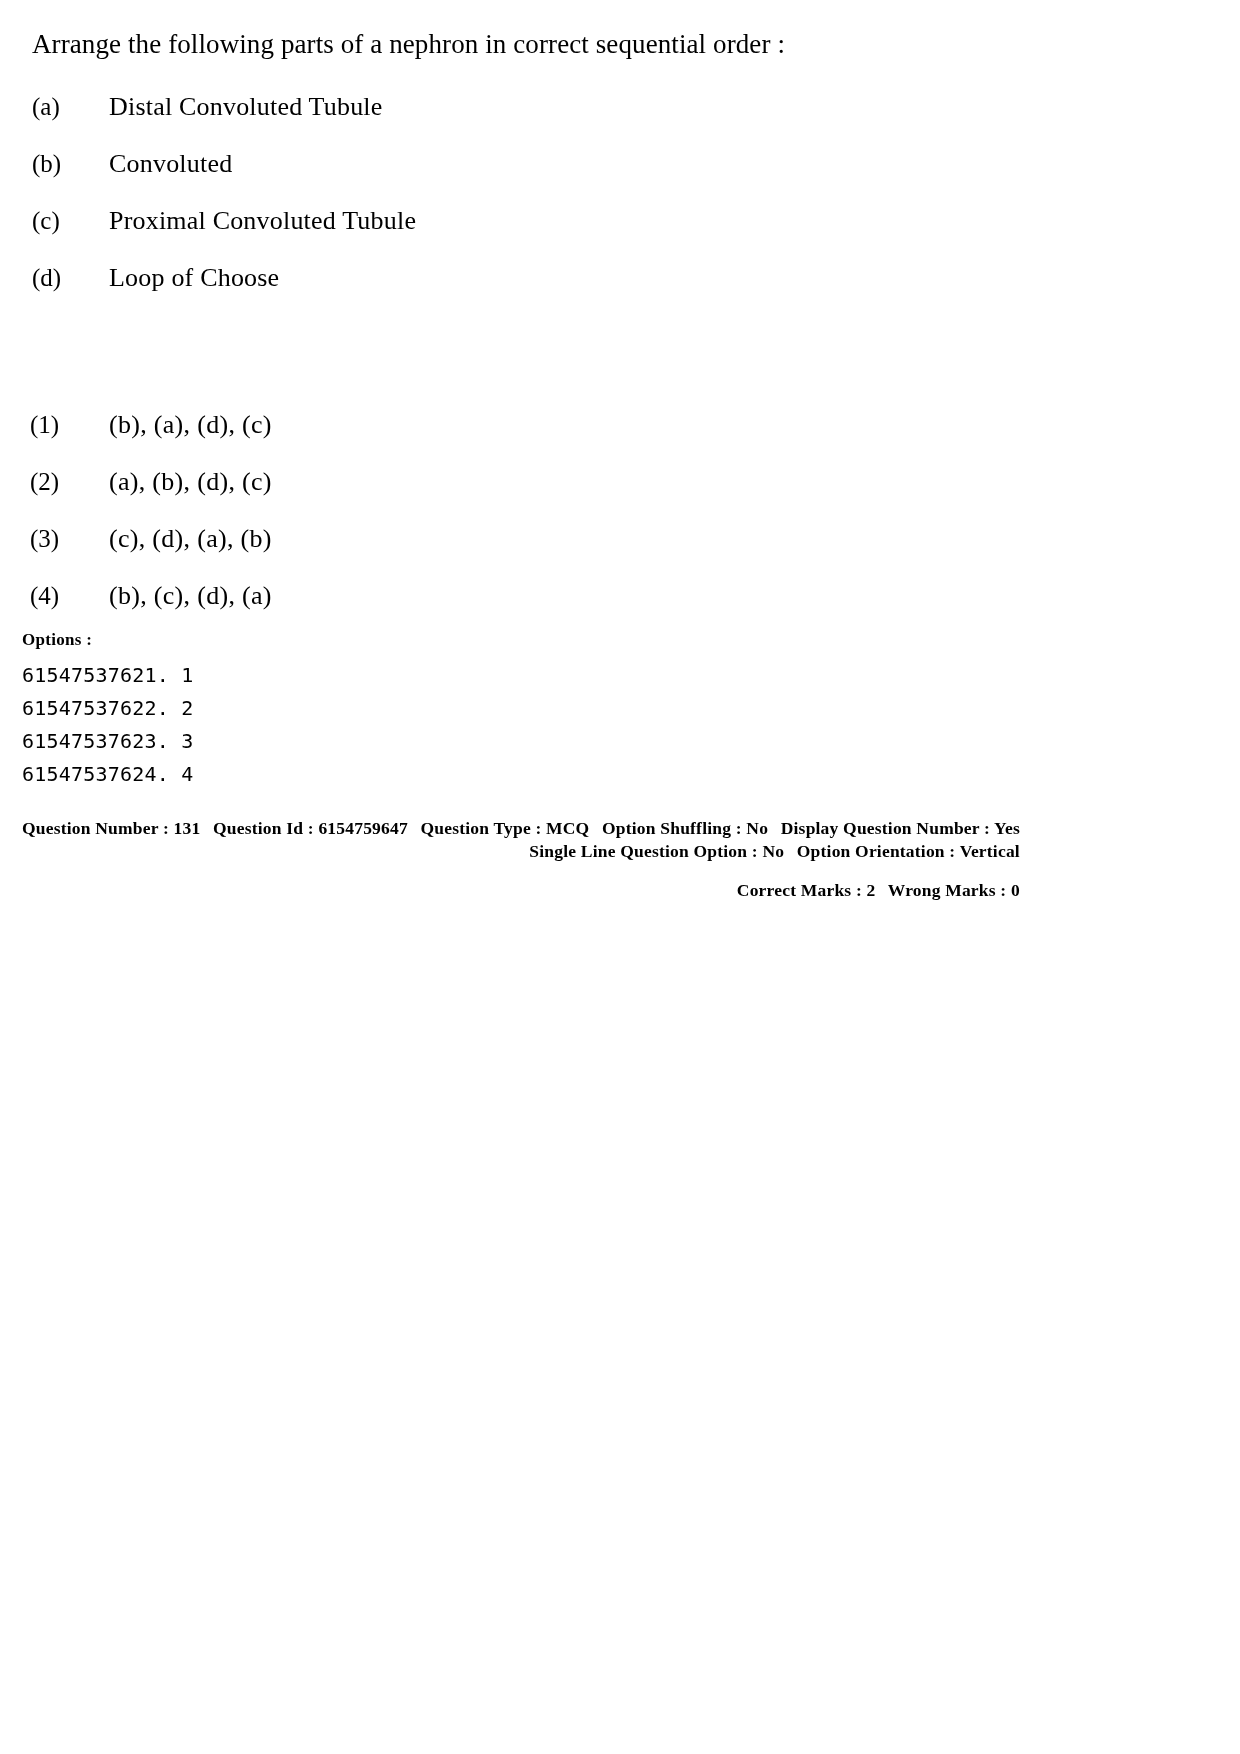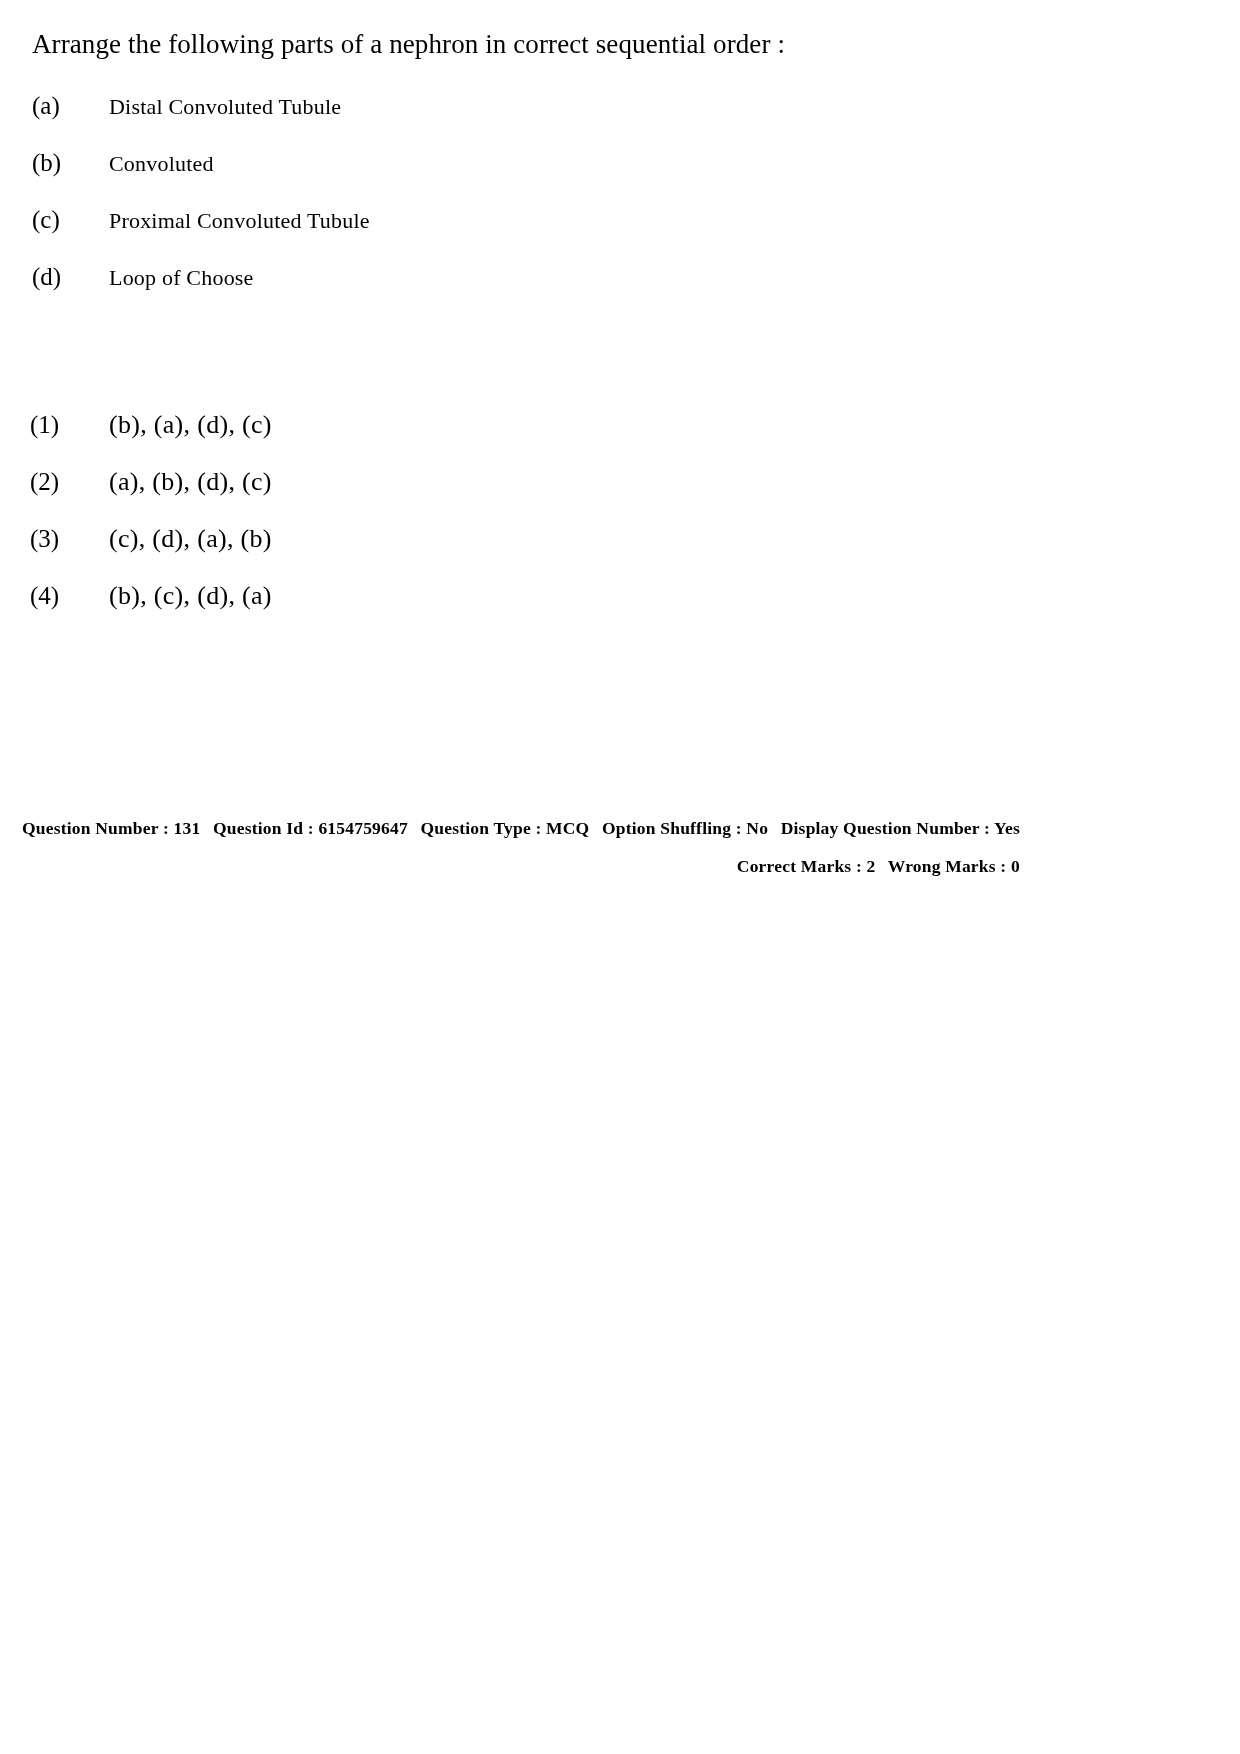--- a/index.html
+++ b/index.html
@@ -46,21 +46,21 @@
     align-items: baseline;
     height: 57px;
     font-size: 26px;
   }
   .item-label {
     width: 77px;
     flex: 0 0 77px;
     font-size: 25px;
   }
   .item-text {
-    font-size: 22px;
+    font-size: 26px;
     letter-spacing: 0.2px;
   }
 
   
   .choose {
     position: absolute;
     left: 30px;
     top: 344px;
     font-size: 27px;
     letter-spacing: 0.1px;
@@ -164,34 +164,47 @@
     <div class="opt-row">
       <span class="opt-label">(3)</span>
       <span class="opt-text">(c), (d), (a), (b)</span>
     </div>
     <div class="opt-row">
       <span class="opt-label">(4)</span>
       <span class="opt-text">(b), (c), (d), (a)</span>
     </div>
   </div>
 
+  <div class="opt-ids">
+    <div class="opt-ids-title">Options :</div>
+    <div class="opt-id-line">61547537621. 1</div>
+    <div class="opt-id-line">61547537622. 2</div>
+    <div class="opt-id-line">61547537623. 3</div>
+    <div class="opt-id-line">61547537624. 4</div>
+  </div>
 
   <div class="meta">
     <div class="meta-line">
       <span>Question Number :</span>
       <span>131</span><span class="meta-gap"></span>
       <span>Question Id :</span>
       <span>6154759647</span><span class="meta-gap"></span>
       <span>Question Type :</span>
       <span>MCQ</span><span class="meta-gap"></span>
       <span>Option Shuffling :</span>
       <span>No</span><span class="meta-gap"></span>
       <span>Display Question Number :</span>
       <span>Yes</span>
     </div>
+    <div class="meta-line">
+      <span>Single Line Question Option :</span>
+      <span>No</span><span class="meta-gap"></span>
+      <span>Option Orientation :</span>
+      <span>Vertical</span>
+    </div>
     <div class="meta-line meta-block-2">
       <span>Correct Marks :</span>
       <span>2</span><span class="meta-gap"></span>
       <span>Wrong Marks :</span>
       <span>0</span>
     </div>
   </div>
 
 </div>
 

